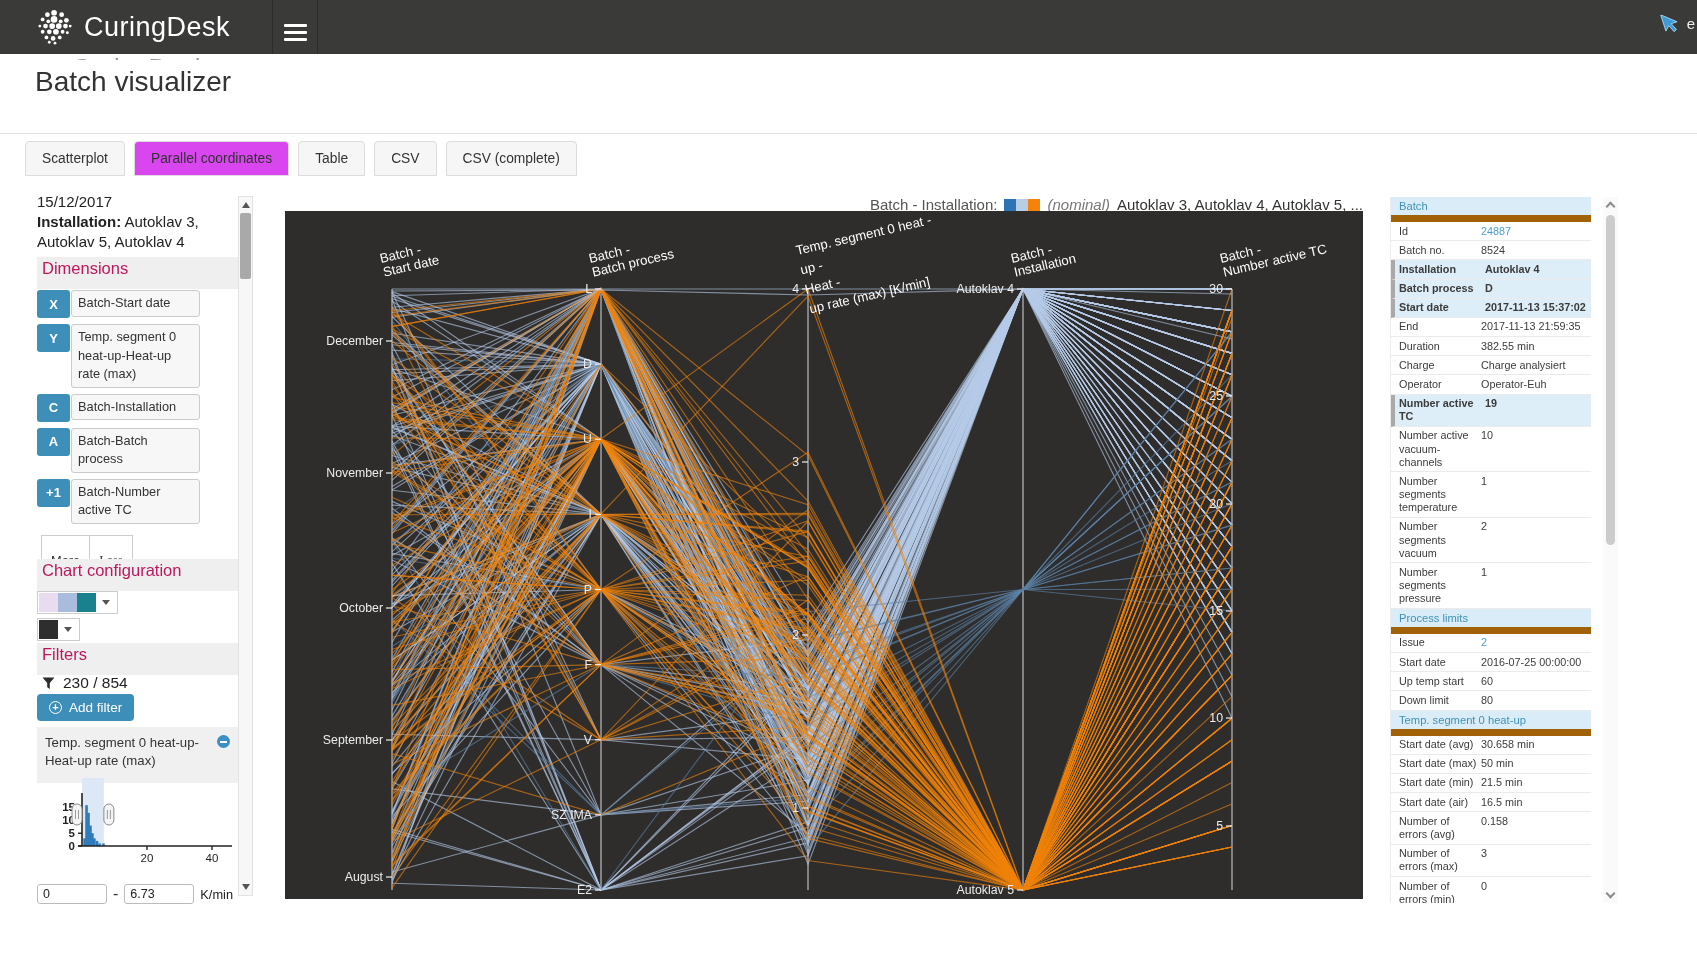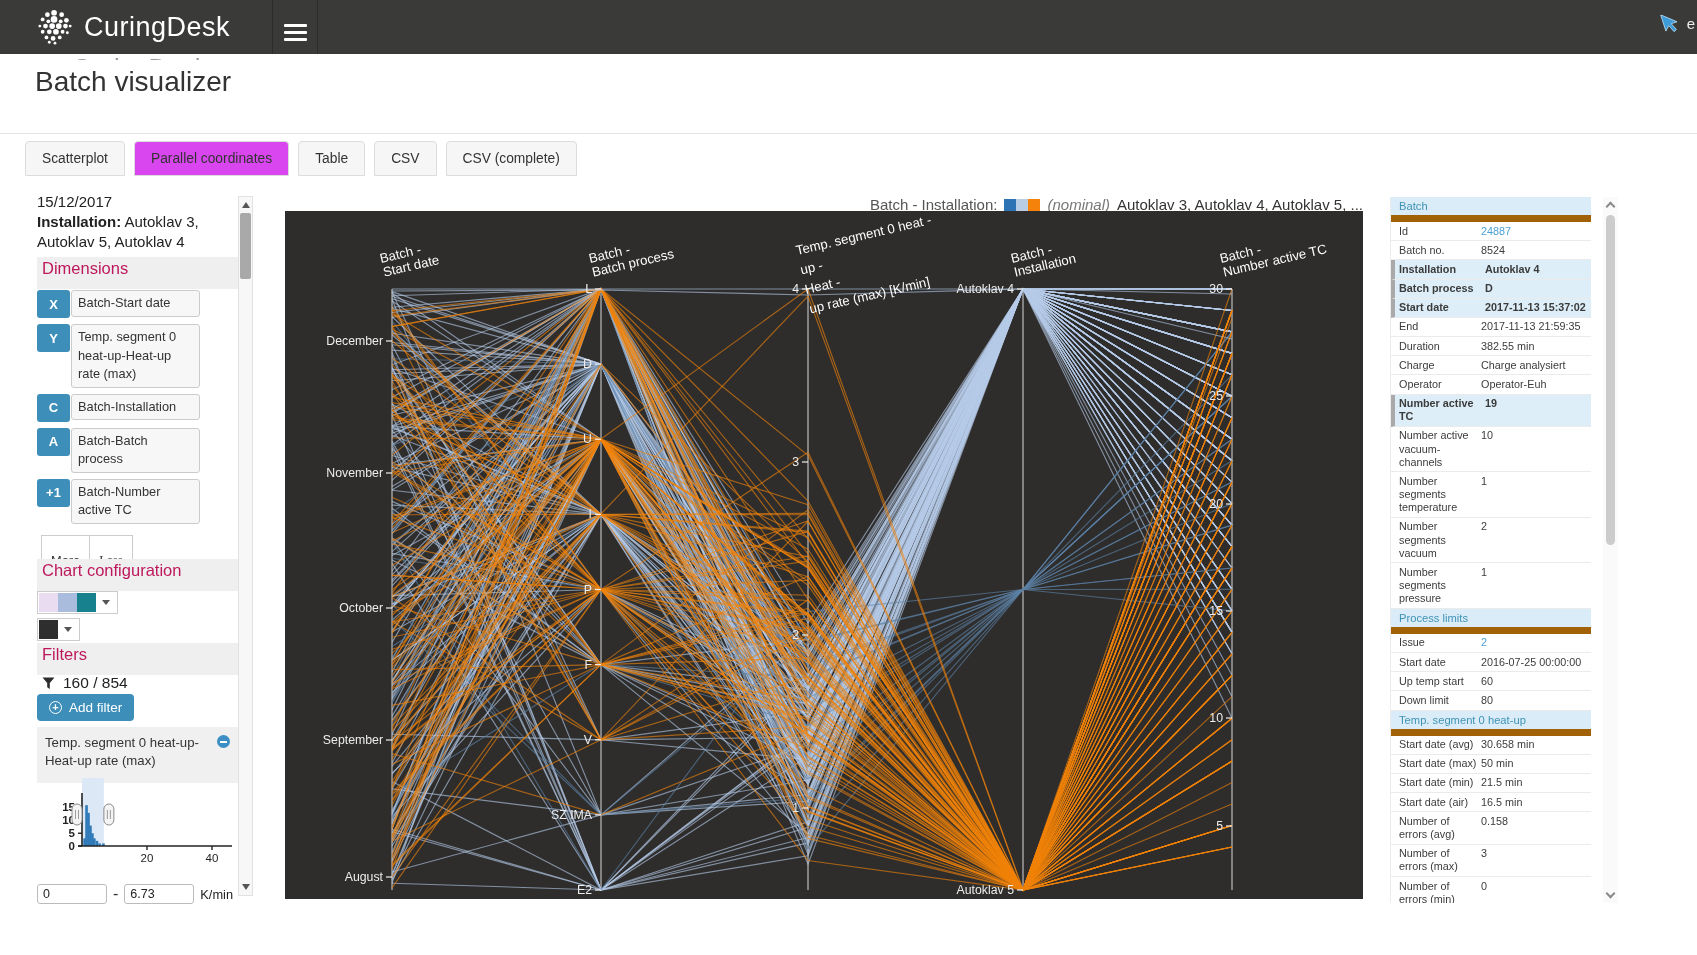--- a/index.html
+++ b/index.html
@@ -211,21 +211,21 @@
     <div class="single-dd" id="singleDD">
       <span class="sw" style="width: 19px; height: 19px; background: rgb(46, 46, 46);"></span>
         <span class="caret"></span>
     </div>
 
     <div class="section-hdr hdr-filters">Filters</div>
     <div class="filter-count-row">
       <svg width="13" height="13" viewBox="0 0 12 12">
         <path d="M0.5,0.5 H11.5 L7.2,5.6 V11 L4.8,9.4 V5.6 Z" fill="#2c2c2c"></path>
       </svg>
-      <span>160 / 854</span>
+      <span>230 / 854</span>
     </div>
     <button class="add-filter">
       <span class="plus-circle">+</span>
       <span>Add filter</span>
     </button>
 
     <div class="filter-card">
       <div class="filter-card-label">Temp. segment 0 heat-up-Heat-up rate (max)</div>
       <span class="minus-circle"></span>
     </div>

